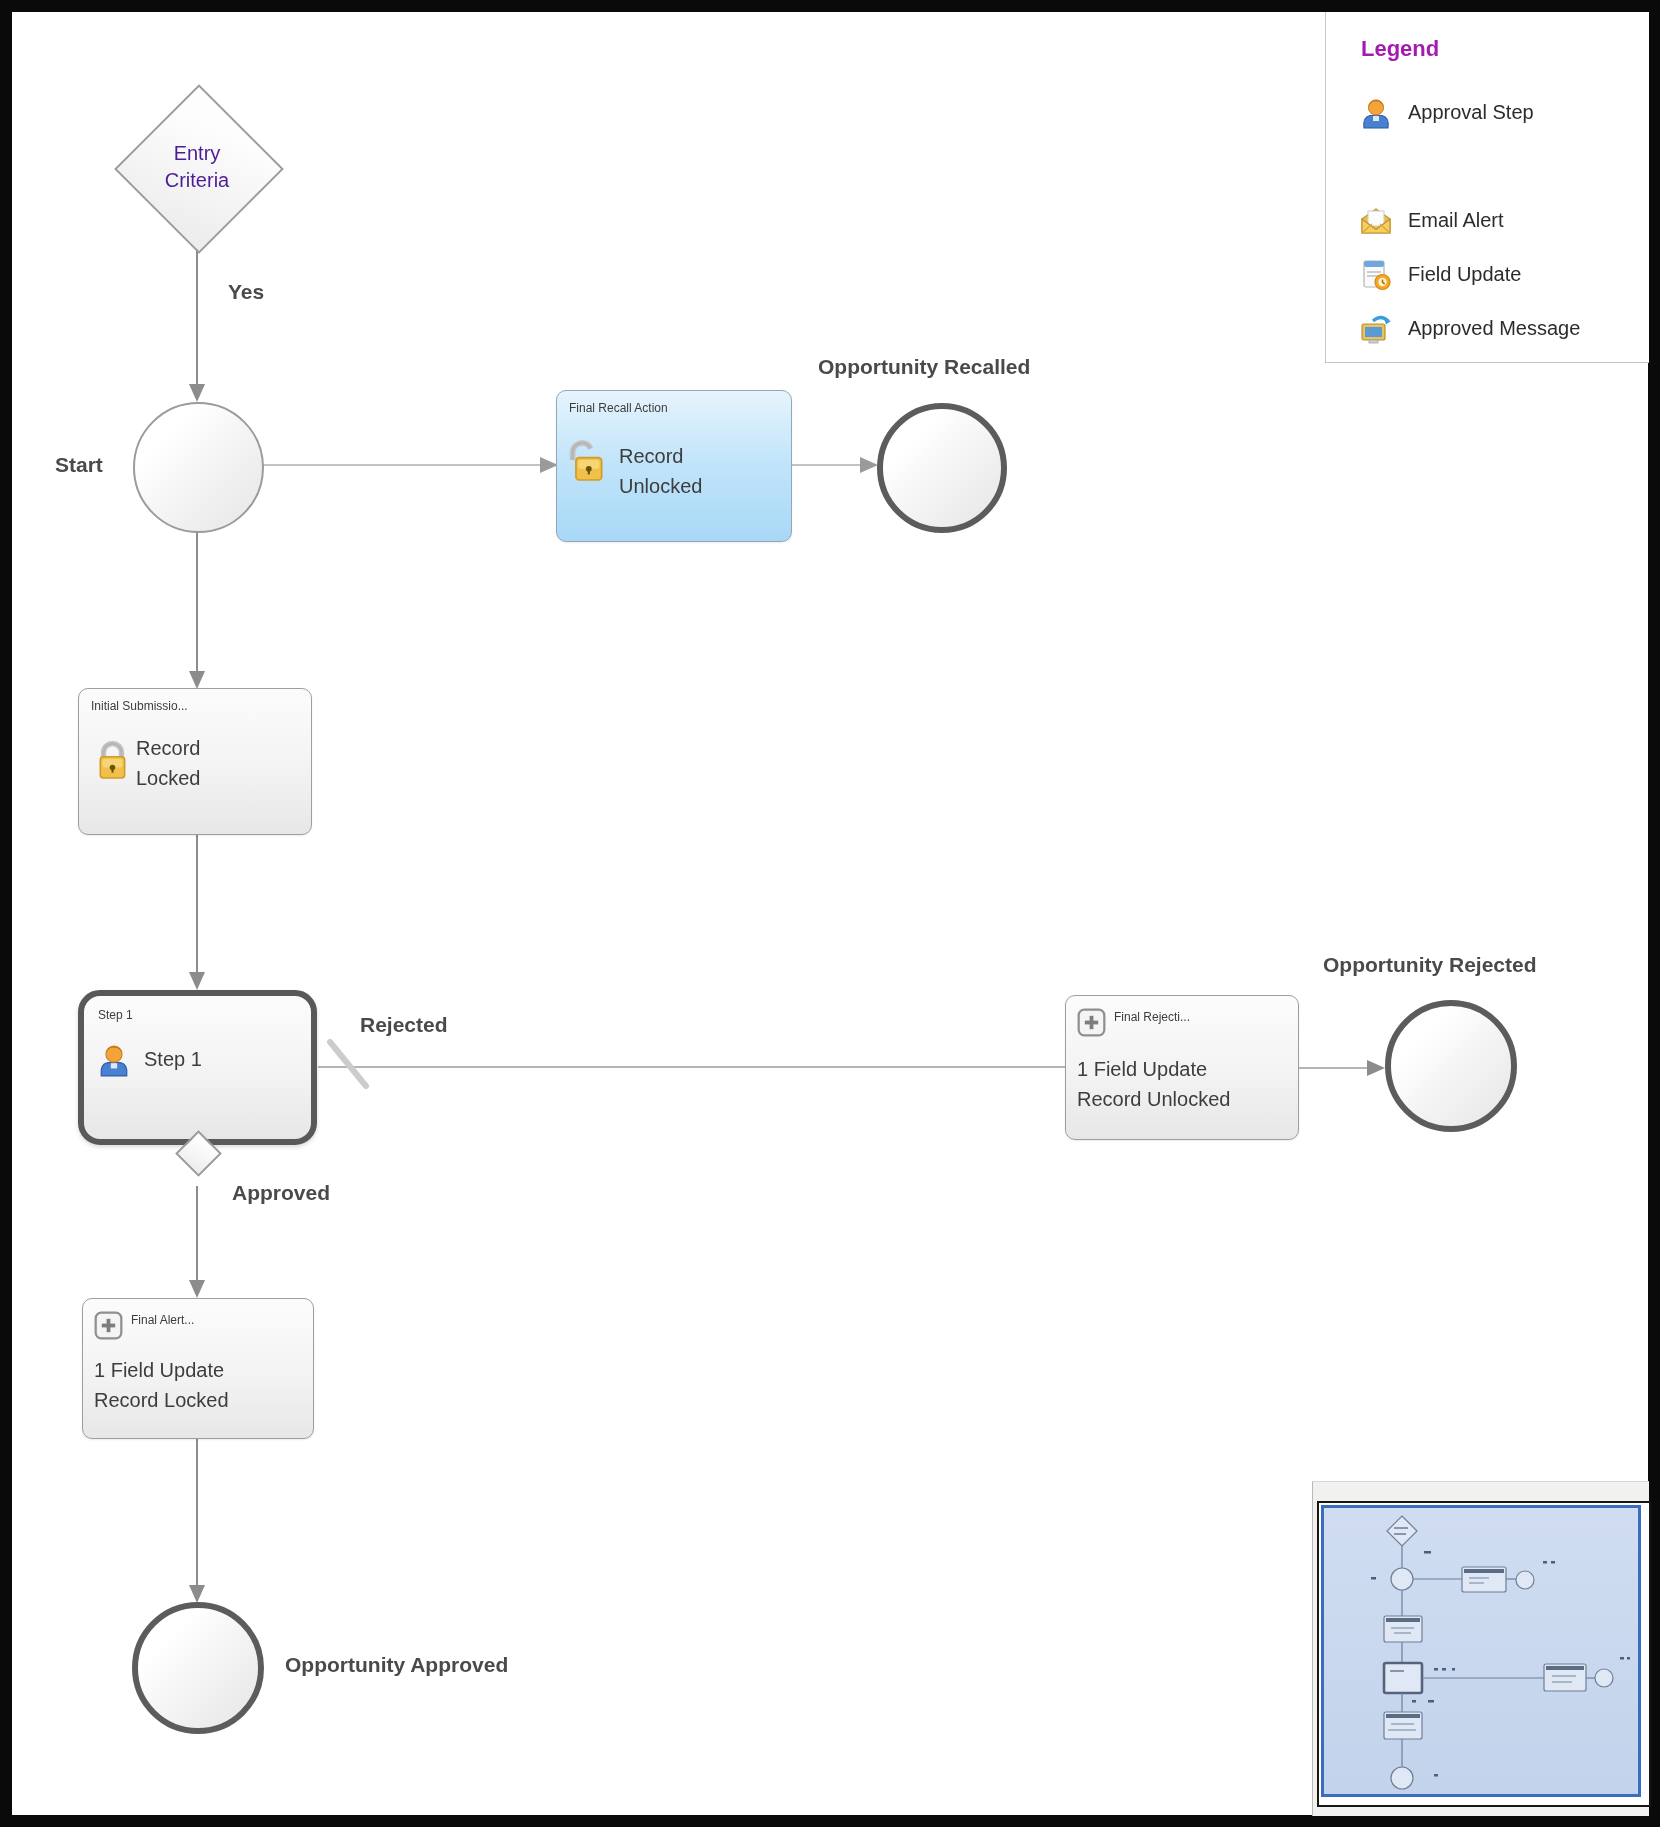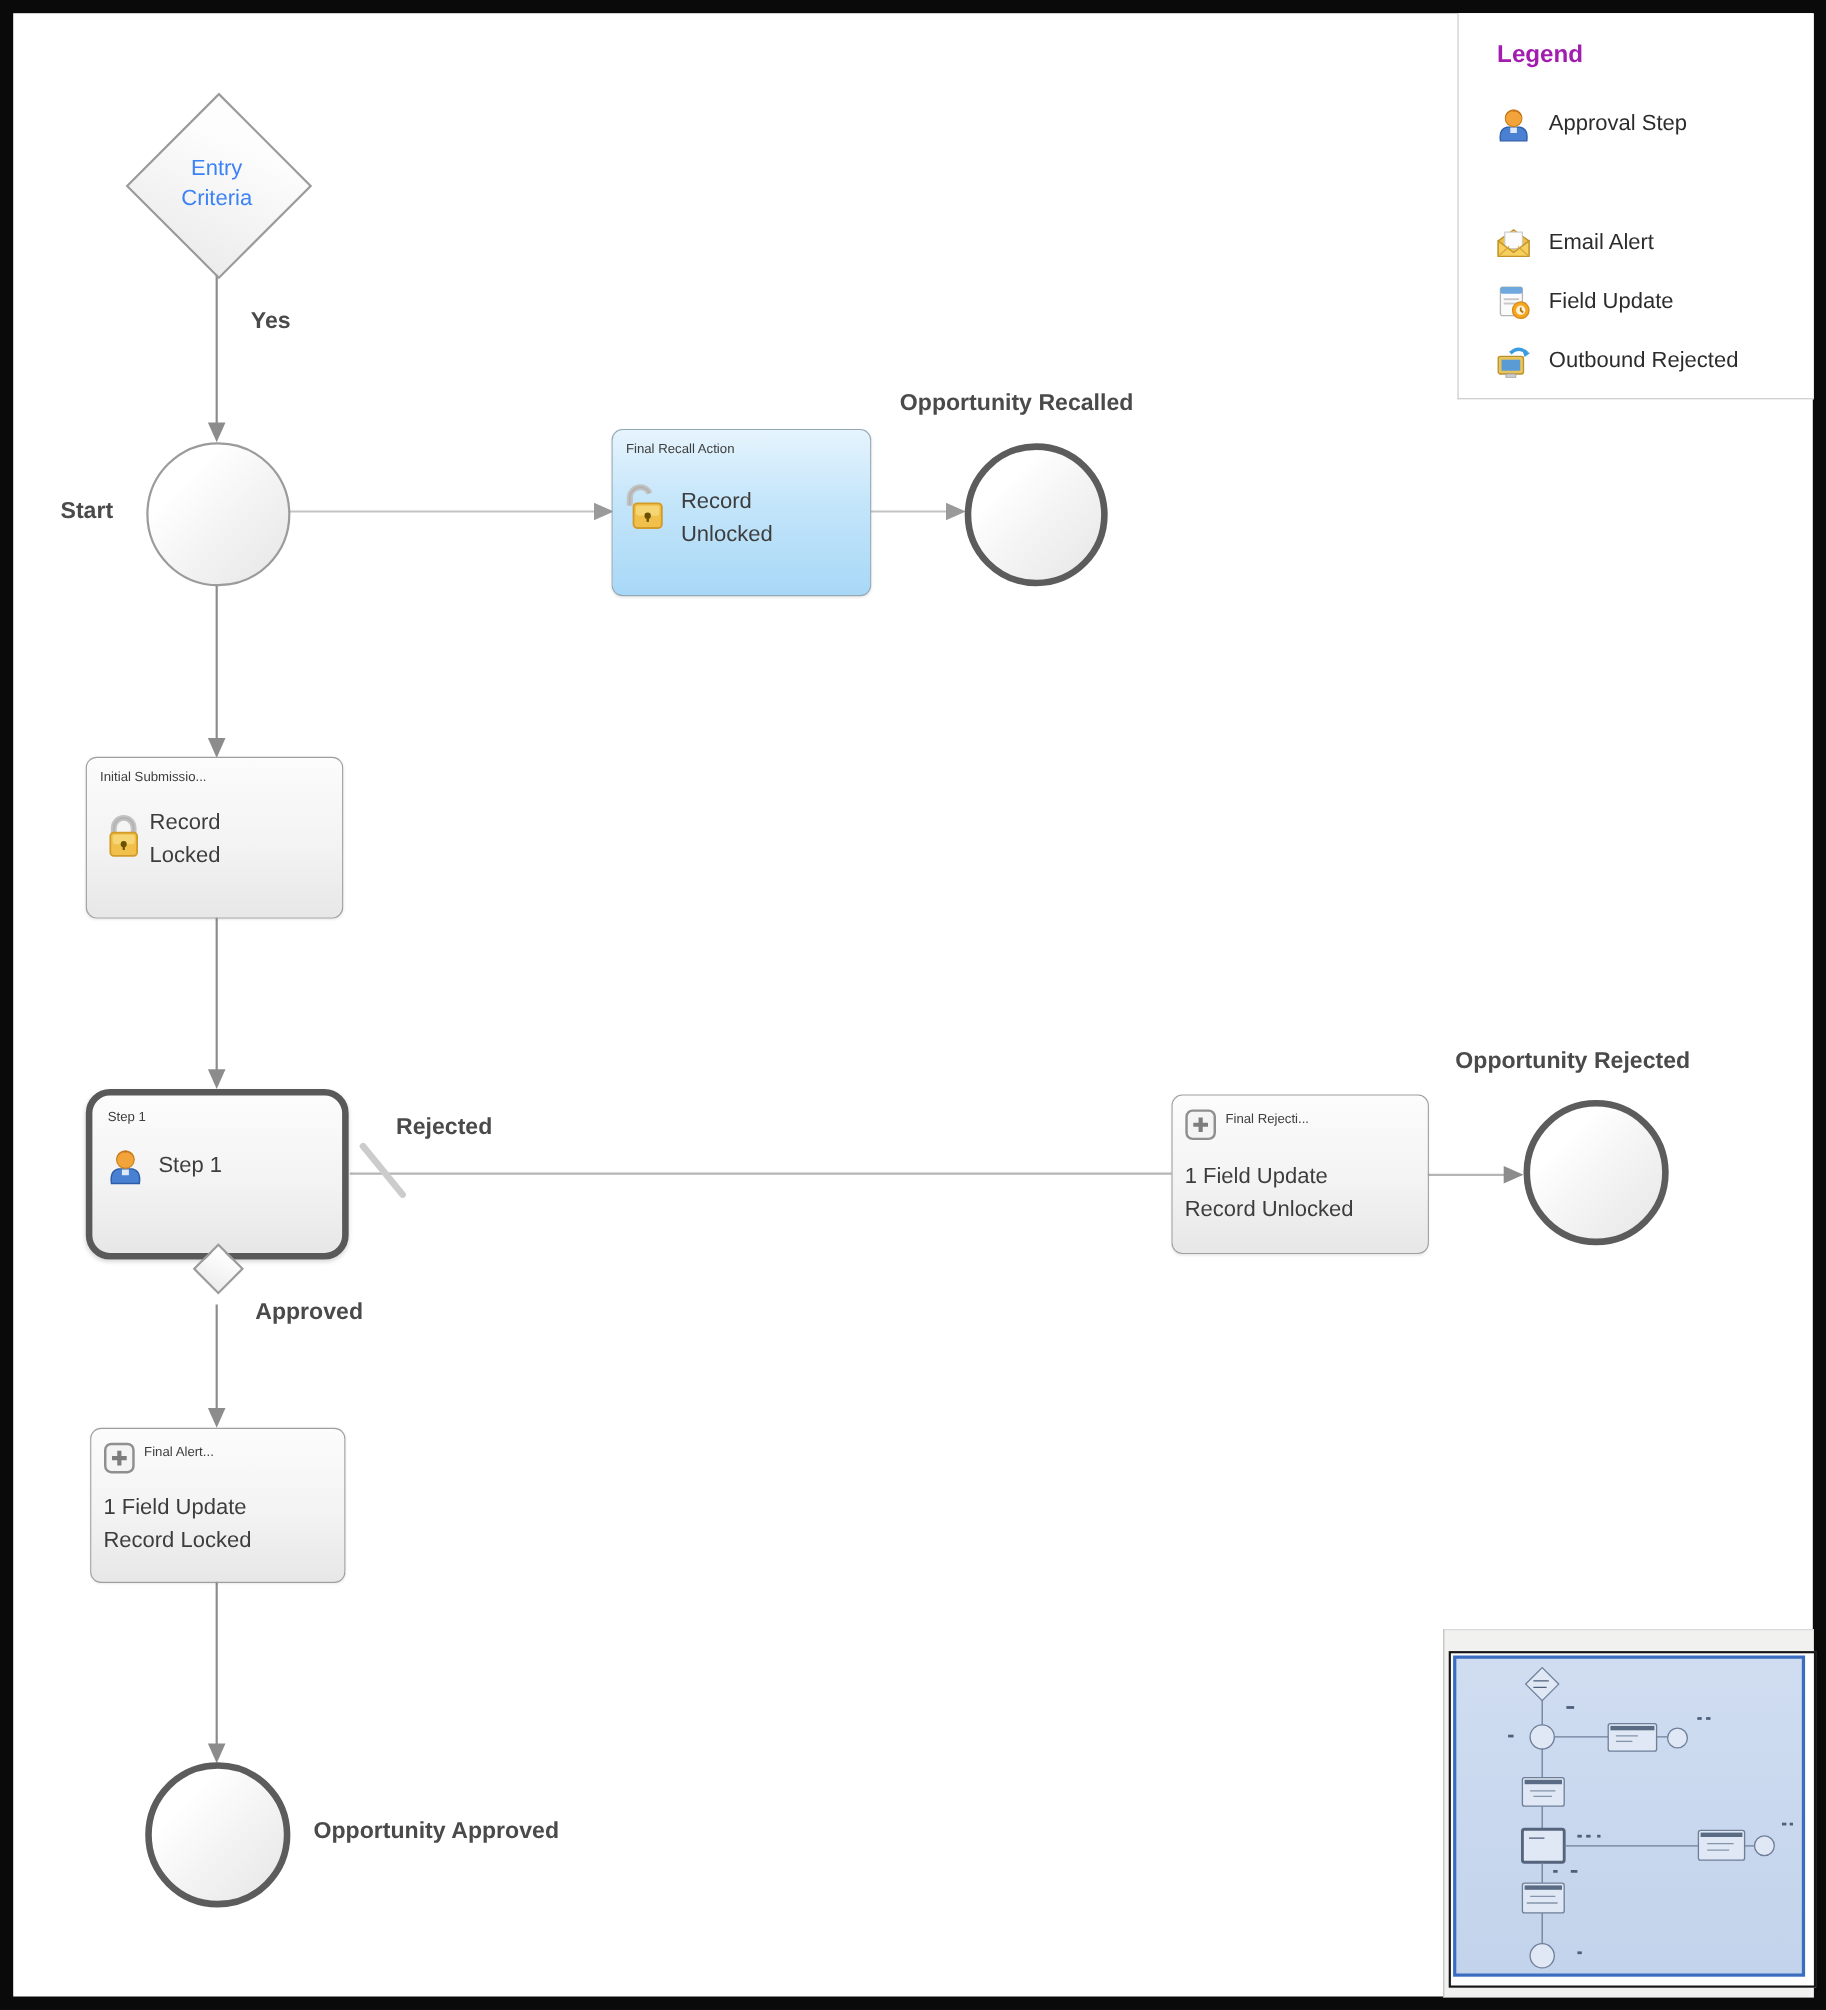--- a/index.html
+++ b/index.html
@@ -3,21 +3,21 @@
 <meta charset="utf-8">
 <style>
   html,body{margin:0;padding:0;background:#000;}
   .stage{position:relative;width:1660px;height:1827px;background:#0a0a0a;font-family:"Liberation Sans",sans-serif;overflow:hidden;}
   .canvas{position:absolute;left:12px;top:12px;width:1636px;height:1803px;background:#ffffff;}
   svg.layer{position:absolute;left:0;top:0;width:1636px;height:1803px;pointer-events:none;}
 
   
   .diamond{position:absolute;transform:rotate(45deg);border:2px solid #9b9b9b;
            background:linear-gradient(160deg,#fdfdfd 20%,#ececec 100%);}
-  .diamond-text{position:absolute;text-align:center;font-size:20px;color:#3b82f6;line-height:27px;}
+  .diamond-text{position:absolute;text-align:center;font-size:20px;color:#4c1d95;line-height:27px;}
   .circle{position:absolute;border-radius:50%;
           background:linear-gradient(135deg,#ffffff 25%,#f4f4f4 55%,#e6e6e6 100%);}
   .circle.start{border:2.5px solid #9b9b9b;}
   .circle.end{border:6px solid #5c5c5c;}
   .node-box{position:absolute;border:1.5px solid #9e9e9e;border-radius:10px;
             background:linear-gradient(#fcfcfc 0%,#f3f3f3 55%,#e7e7e7 100%);
             box-shadow:0 1px 2px rgba(0,0,0,0.08);}
   .node-box.blue{border-color:#93a8b5;
             background:linear-gradient(#e6f4fd 0%,#c3e5fa 45%,#a8d8f7 100%);}
   .node-box.selected{border:6px solid #595959;border-radius:22px;box-shadow:0 2px 4px rgba(0,0,0,0.15);}
@@ -241,21 +241,21 @@
       <div class="legend-row" style="top:298px;">
         <span class="icon">
           <svg width="34" height="34" viewBox="0 0 34 34">
             <rect x="3" y="12" width="23" height="16" rx="2" fill="#e9c35c" stroke="#b8922e" stroke-width="1.2"></rect>
             <rect x="6" y="15" width="17" height="10" fill="#5b9bd5"></rect>
             <rect x="10" y="28" width="9" height="3" fill="#cfcfcf" stroke="#a5a5a5" stroke-width="0.8"></rect>
             <path d="M14 9 q8 -7 15 0" fill="none" stroke="#3b9ce0" stroke-width="3.2"></path>
             <path d="M27 12.5 l5 -3.5 l-7 -2.5 z" fill="#3b9ce0"></path>
           </svg>
         </span>
-        <span class="legend-label">Outbound Rejected</span>
+        <span class="legend-label">Approved Message</span>
       </div>
     </div>
 
     <div class="minimap-panel">
       <div class="minimap-frame">
         <div class="minimap-inner">
           <svg width="314" height="286" viewBox="0 0 314 286">
             <g stroke="#6f7f99" fill="#dfe8f4" stroke-width="1.2">
 
               <path d="M78 8 L93 23 L78 38 L63 23 Z"></path>

